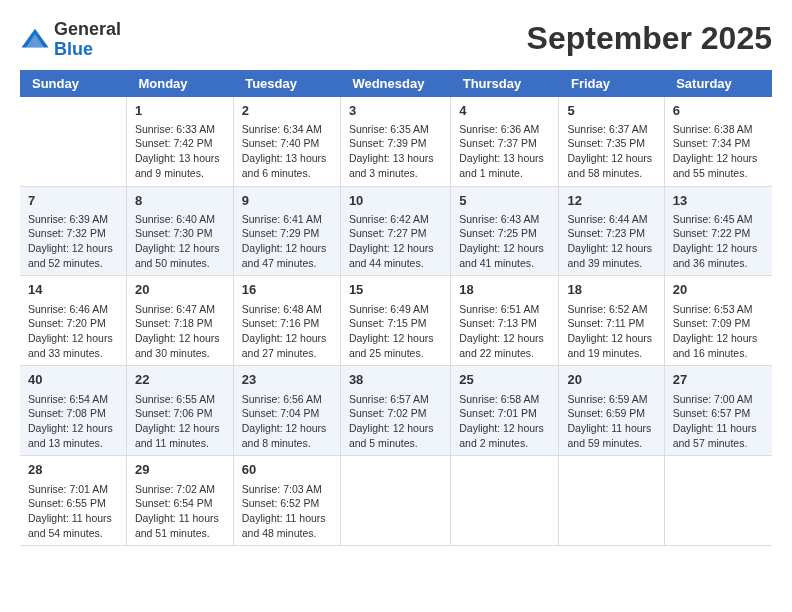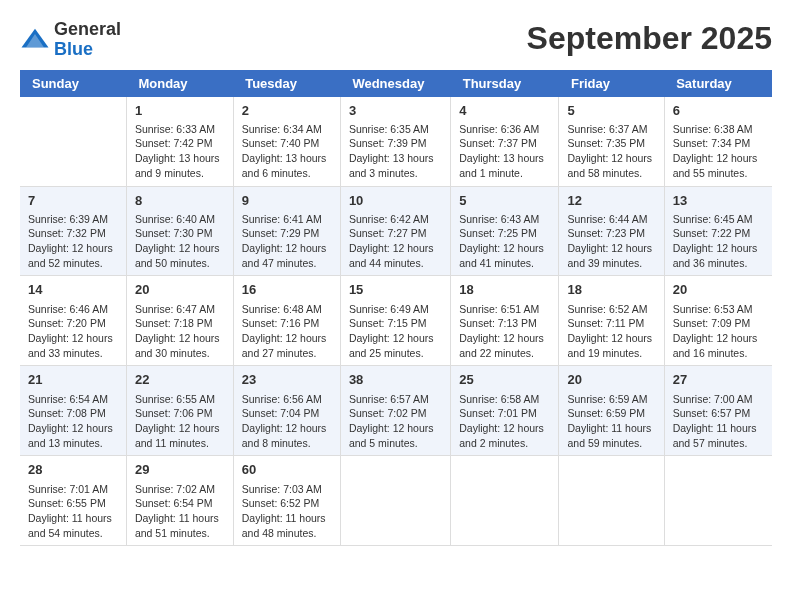--- a/index.html
+++ b/index.html
@@ -214,21 +214,21 @@
           <span class="day-num">18</span>
           <div class="day-info">Sunrise: 6:52 AM<br>Sunset: 7:11 PM<br>Daylight: 12 hours<br>and 19 minutes.</div>
         </td>
         <td>
           <span class="day-num">20</span>
           <div class="day-info">Sunrise: 6:53 AM<br>Sunset: 7:09 PM<br>Daylight: 12 hours<br>and 16 minutes.</div>
         </td>
       </tr>
       <tr>
         <td>
-          <span class="day-num">21</span>
+          <span class="day-num">40</span>
           <div class="day-info">Sunrise: 6:54 AM<br>Sunset: 7:08 PM<br>Daylight: 12 hours<br>and 13 minutes.</div>
         </td>
         <td>
           <span class="day-num">22</span>
           <div class="day-info">Sunrise: 6:55 AM<br>Sunset: 7:06 PM<br>Daylight: 12 hours<br>and 11 minutes.</div>
         </td>
         <td>
           <span class="day-num">23</span>
           <div class="day-info">Sunrise: 6:56 AM<br>Sunset: 7:04 PM<br>Daylight: 12 hours<br>and 8 minutes.</div>
         </td>

